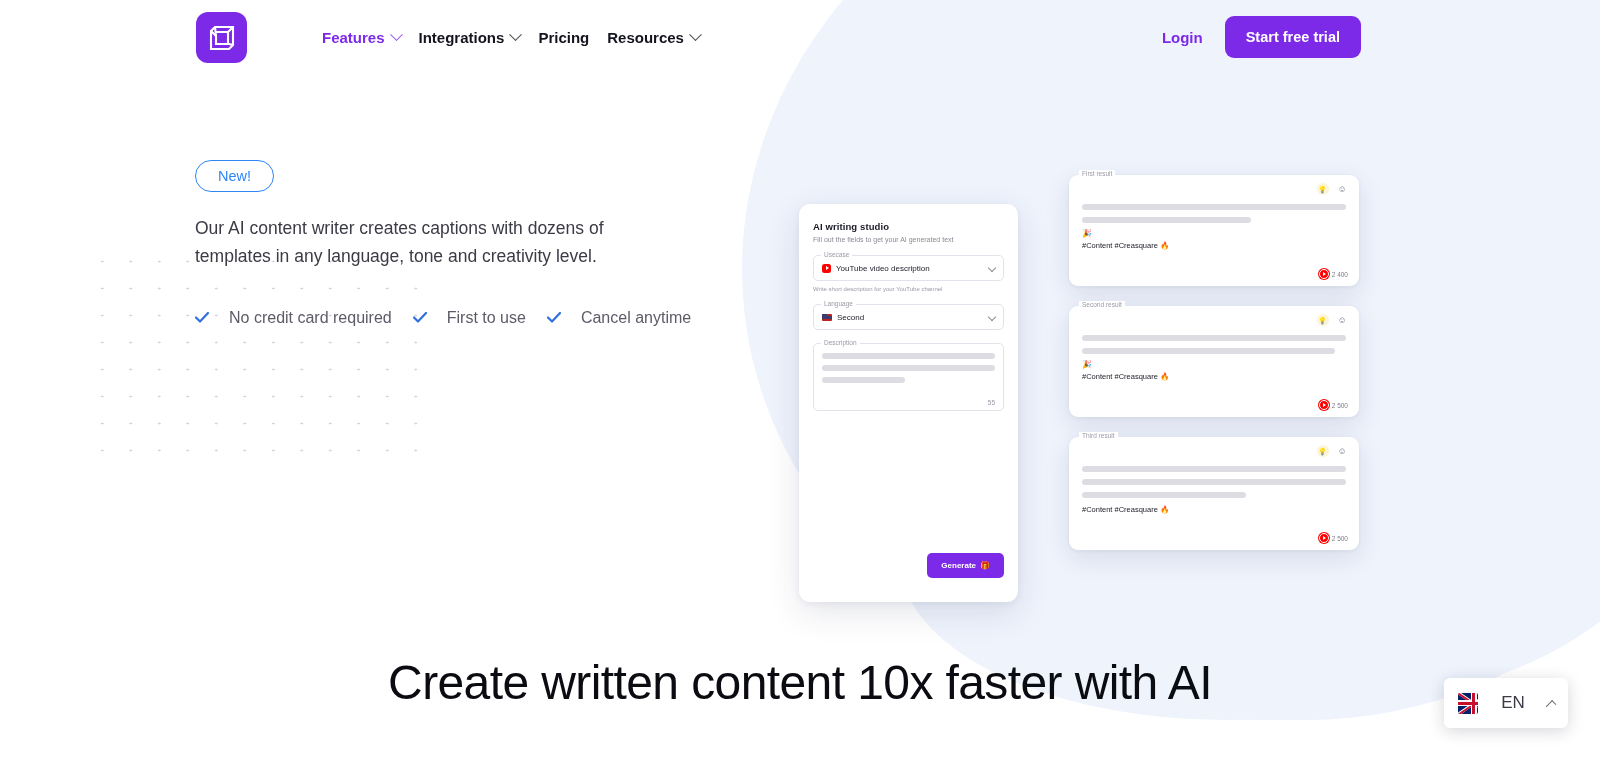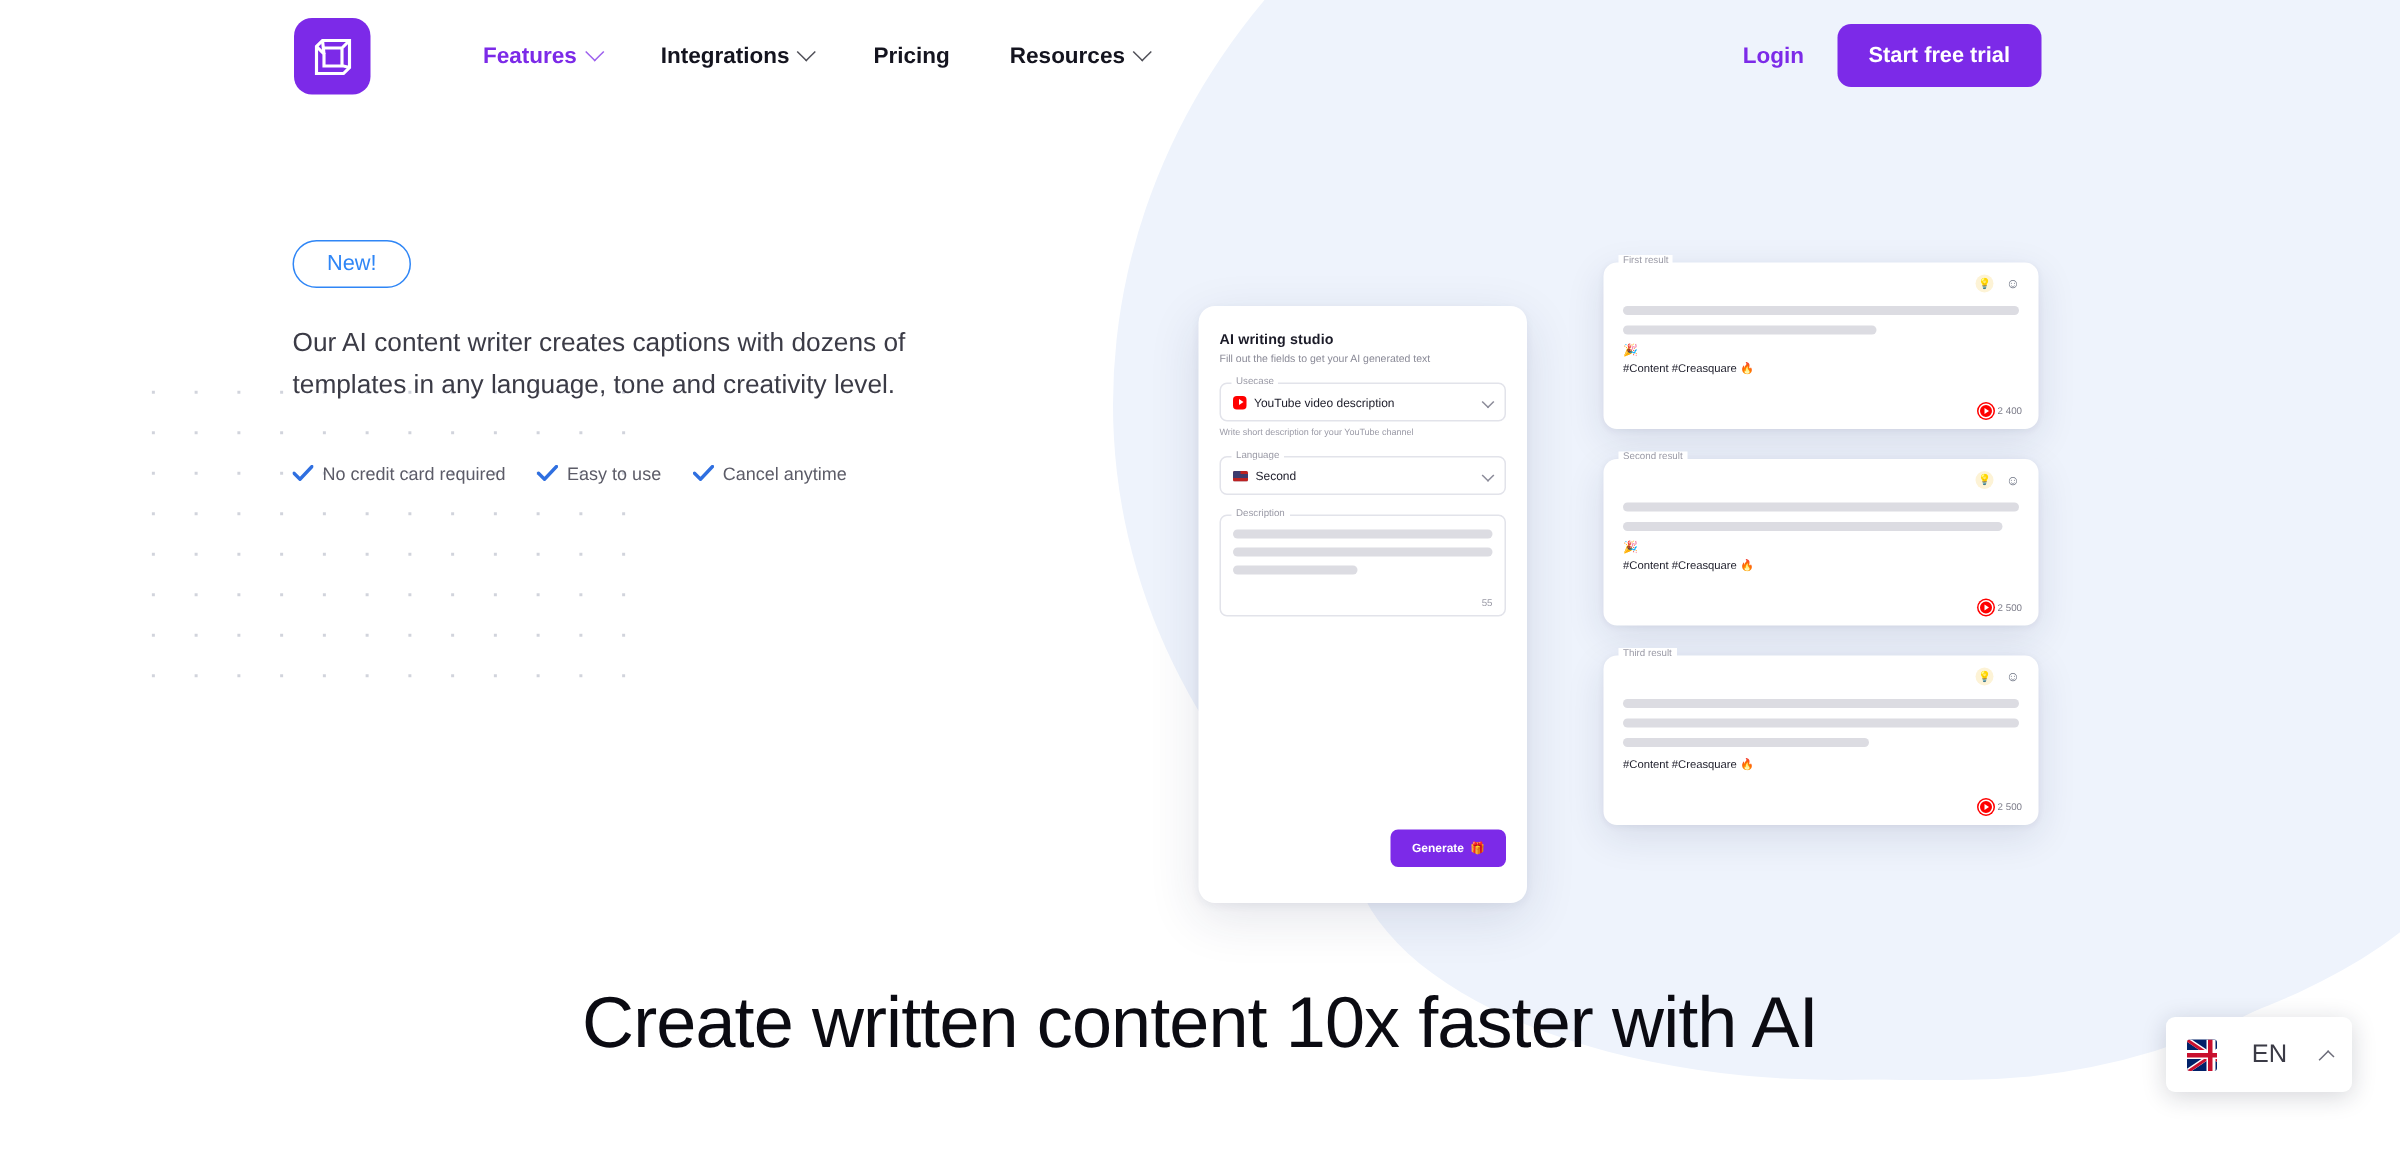--- a/index.html
+++ b/index.html
@@ -49,21 +49,21 @@
   .logo {
     position:absolute; left:196px; top:12px;
     width:51px; height:51px; border-radius:12px;
     background:#7c2ae8;
     display:flex; align-items:center; justify-content:center;
   }
   .logo svg { display:block; }
 
   .nav {
     position:absolute; left:322px; top:0; height:74px;
-    display:flex; align-items:center; gap:40px;
+    display:flex; align-items:center; gap:18px;
   }
   .nav-item {
     display:flex; align-items:center; gap:7px;
     font-size:15px; font-weight:bold; color:#14141f;
     cursor:pointer; white-space:nowrap;
   }
   .nav-item.active { color:#7c2ae8; }
   .chev {
     width:9px; height:9px; border-right:1.6px solid currentColor; border-bottom:1.6px solid currentColor;
     transform: rotate(45deg) translate(-2px,-2px);
@@ -91,21 +91,21 @@
   .hero-sub {
     margin-top:22px; font-size:17.5px; line-height:1.62; color:#3b3b46;
     max-width:450px; font-weight:400;
   }
   .btn-try {
     margin-top:36px; display:inline-block;
     background:#7c2ae8; color:#fff; border:none; border-radius:12px;
     font-size:19px; font-weight:bold; padding:23px 45px; cursor:pointer;
   }
   .checks { margin-top:38px; display:flex; align-items:center; gap:21px; }
-  .check { display:flex; align-items:center; gap:6px; font-size:12px; color:#5c5c68; white-space:nowrap; }
+  .check { display:flex; align-items:center; gap:20px; font-size:16px; color:#5c5c68; white-space:nowrap; }
   .check svg { display:block; }
 
   
   .studio {
     position:absolute; left:799px; top:204px; width:219px; height:398px;
     background:#fff; border-radius:11px;
     box-shadow: 0 10px 34px rgba(30,40,80,.12), 0 2px 6px rgba(30,40,80,.06);
     z-index:8; padding:17px 14px 0 14px;
   }
   .studio-title { font-size:9.5px; font-weight:bold; color:#1b1b28; letter-spacing:.1px;}
@@ -280,21 +280,21 @@
             </svg>
         </span>
         <span>No credit card required</span>
       </div>
       <div class="check">
         <span>
           <svg width="14" height="11" viewBox="0 0 14 11">
               <path d="M1 5.5 L5 9.5 L13 1" stroke="#2f6fe0" stroke-width="2.2" fill="none" stroke-linecap="round" stroke-linejoin="round"></path>
             </svg>
         </span>
-        <span>Easy to use</span>
+        <span>First to use</span>
       </div>
       <div class="check">
         <span>
           <svg width="14" height="11" viewBox="0 0 14 11">
               <path d="M1 5.5 L5 9.5 L13 1" stroke="#2f6fe0" stroke-width="2.2" fill="none" stroke-linecap="round" stroke-linejoin="round"></path>
             </svg>
         </span>
         <span>Cancel anytime</span>
       </div>
     </div>

